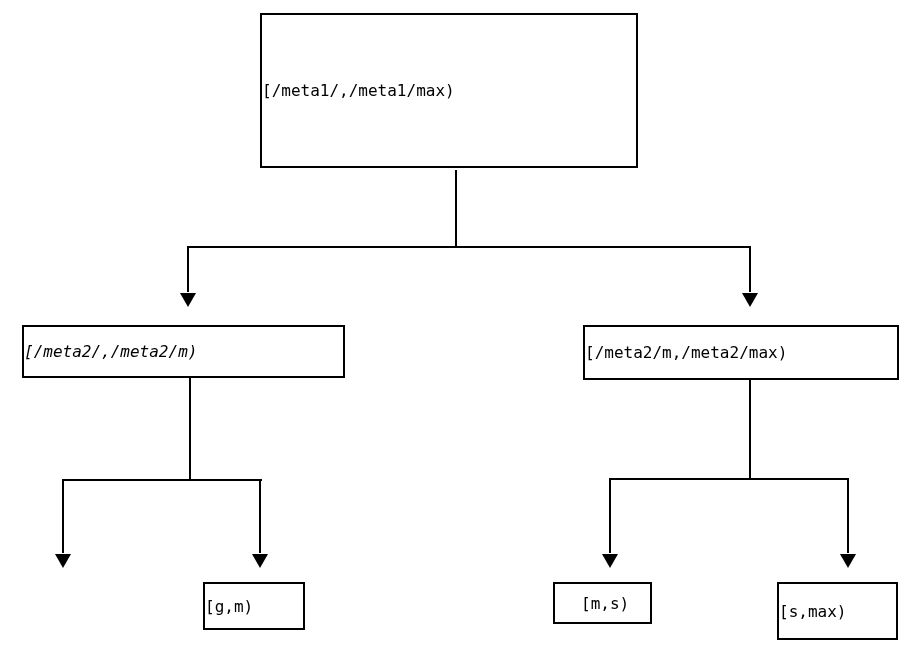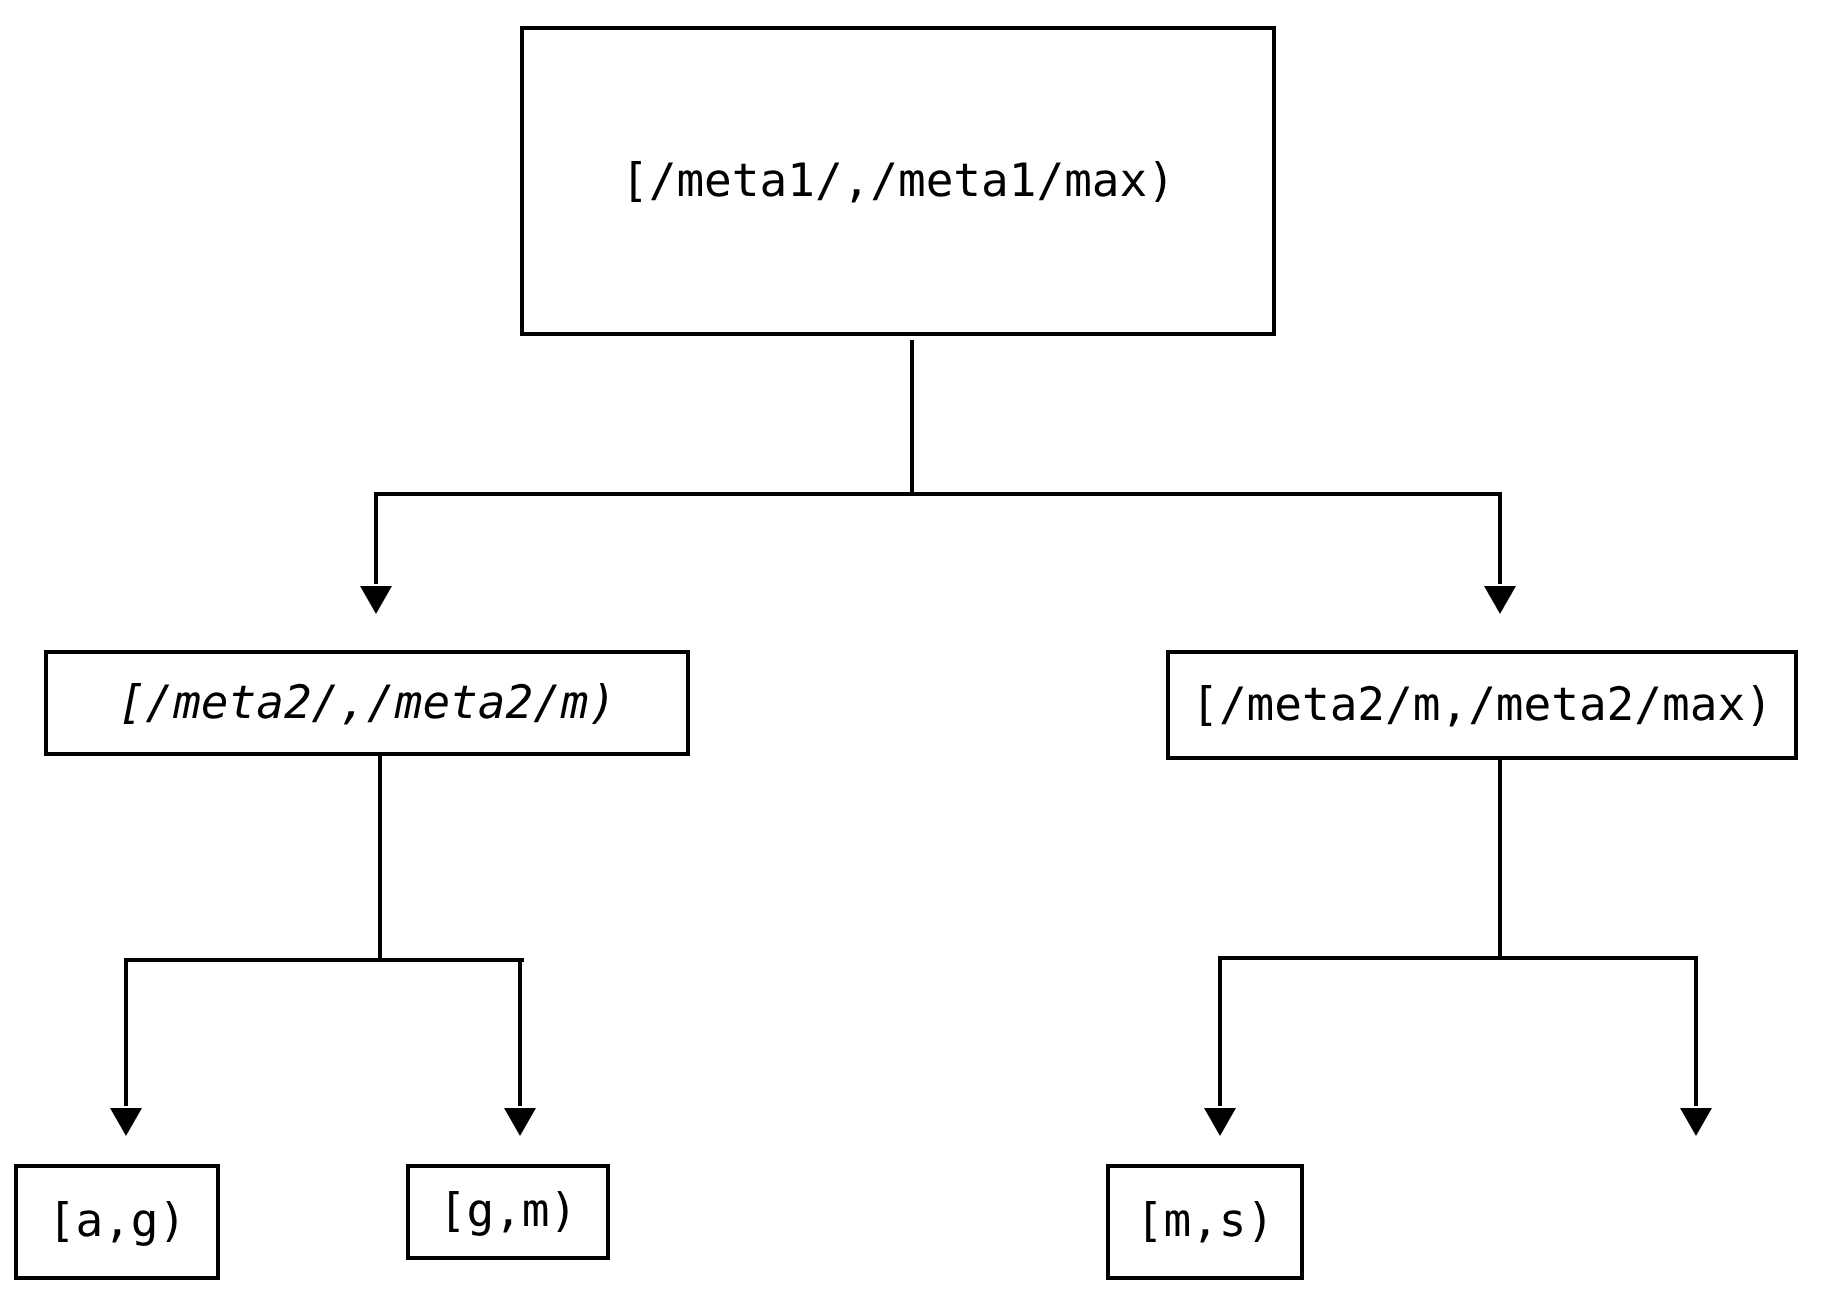--- a/index.html
+++ b/index.html
@@ -16,22 +16,22 @@
     color: #000000;
     overflow: hidden;
   }
   .node {
     position: absolute;
     box-sizing: border-box;
     border: 2px solid #000000;
     background: #ffffff;
     display: flex;
     align-items: center;
-    justify-content: center;
-    font-size: 23px;
+    justify-content: flex-start;
+    font-size: 16px;
     white-space: pre;
   }
   .edge {
     position: absolute;
     background: #000000;
   }
   .arrow {
     position: absolute;
     width: 0;
     height: 0;
@@ -39,21 +39,21 @@
     border-right: 8px solid transparent;
     border-top: 14px solid #000000;
   }
 
   
   #node-root  { left: 260px; top: 13px;  width: 378px; height: 155px; }
   #node-left  { left: 22px;  top: 325px; width: 323px; height: 53px; font-style: italic; }
   #node-right { left: 583px; top: 325px; width: 316px; height: 55px; }
   #node-ag    { left: 7px;   top: 582px; width: 103px; height: 58px; }
   #node-gm    { left: 203px; top: 582px; width: 102px; height: 48px; }
-  #node-ms    { left: 553px; top: 582px; width: 99px;  height: 58px; }
+  #node-ms    { left: 553px; top: 582px; width: 99px;  height: 42px; padding-left: 26px; }
   #node-smax  { left: 777px; top: 582px; width: 121px; height: 58px; }
 
   
   #e-root-trunk  { left: 455px; top: 170px; width: 2px;   height: 76px; }
   #e-root-branch { left: 187px; top: 246px; width: 564px; height: 2px; }
   #e-root-dl     { left: 187px; top: 248px; width: 2px;   height: 44px; }
   #e-root-dr     { left: 749px; top: 248px; width: 2px;   height: 44px; }
   #a-l1-left     { left: 180px; top: 293px; }
   #a-l1-right    { left: 742px; top: 293px; }
 
@@ -83,32 +83,32 @@
   </div>
 
   <div class="node" id="node-left">
     <span>[/meta2/,/meta2/m)</span>
   </div>
 
   <div class="node" id="node-right">
     <span>[/meta2/m,/meta2/max)</span>
   </div>
 
-  <div class="node" id="node-ag">
-    <span>[a,g)</span>
-  </div>
 
   <div class="node" id="node-gm">
     <span>[g,m)</span>
   </div>
 
   <div class="node" id="node-ms">
     <span>[m,s)</span>
   </div>
 
+  <div class="node" id="node-smax">
+    <span>[s,max)</span>
+  </div>
 
   <div class="edge" id="e-root-trunk"></div>
   <div class="edge" id="e-root-branch"></div>
   <div class="edge" id="e-root-dl"></div>
   <div class="edge" id="e-root-dr"></div>
   <div class="arrow" id="a-l1-left"></div>
   <div class="arrow" id="a-l1-right"></div>
 
   <div class="edge" id="e-left-trunk"></div>
   <div class="edge" id="e-left-branch"></div>

